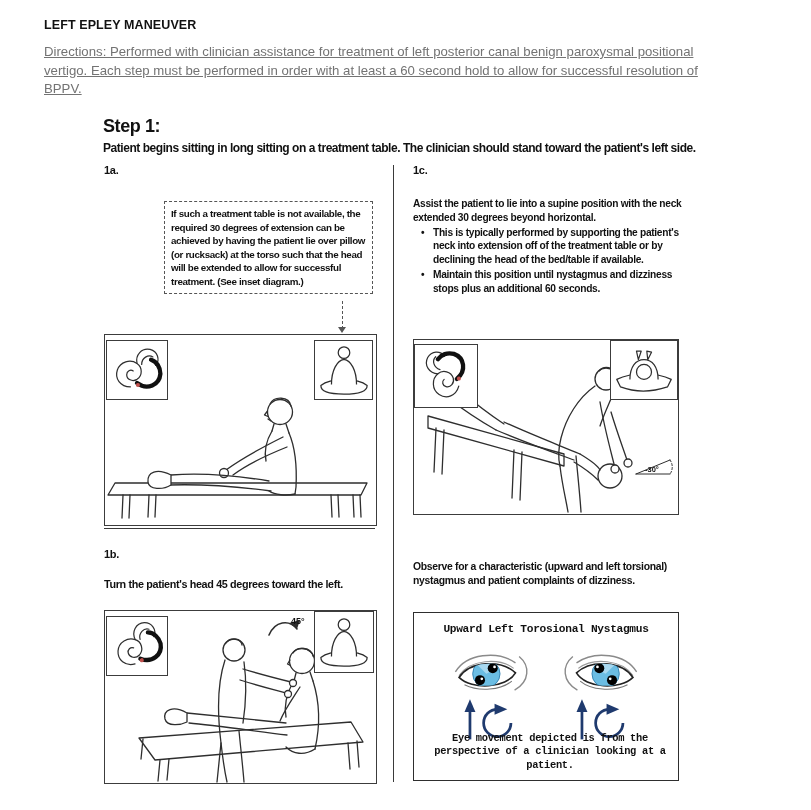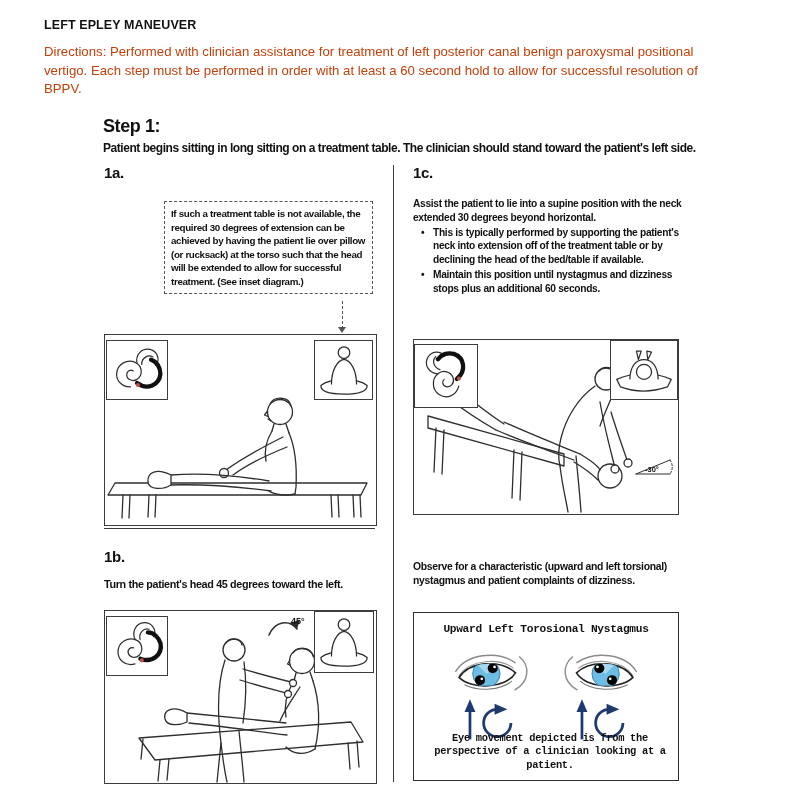--- a/index.html
+++ b/index.html
@@ -1,25 +1,25 @@
 <!DOCTYPE html>
 <html><head>
 <meta charset="utf-8">
 <style>
   html,body{margin:0;padding:0;background:#ffffff;}
   body{font-family:"Liberation Sans",sans-serif;color:#111;}
   .page{position:relative;width:811px;height:810px;background:#fff;overflow:hidden;margin-top:12px;}
 
   .doc-title{position:absolute;left:44px;top:6px;font-size:12.5px;font-weight:700;letter-spacing:.1px;}
-  .directions{position:absolute;left:44px;top:31px;width:684px;font-size:13.2px;line-height:18.5px;color:#c2410c;}
+  .directions{position:absolute;left:44px;top:31px;width:684px;font-size:13.2px;line-height:18.5px;color:#737373;text-decoration:underline;}
 
   .step-heading{position:absolute;left:103px;top:104px;font-size:18px;font-weight:700;letter-spacing:-.4px;}
   .step-desc{position:absolute;left:103px;top:129px;width:700px;font-size:12px;font-weight:700;letter-spacing:-.45px;}
 
-  .sec-label{position:absolute;font-size:15px;font-weight:700;letter-spacing:-.3px;}
+  .sec-label{position:absolute;font-size:11px;font-weight:700;letter-spacing:-.3px;}
   .lbl-1a{left:104px;top:152px;}
   .lbl-1c{left:413px;top:152px;}
   .lbl-1b{left:104px;top:536px;}
 
   .col-divider{position:absolute;left:393px;top:153px;width:0;height:617px;border-left:1.5px solid #3a3a3a;}
   .sec-separator{position:absolute;left:104px;top:516px;width:271px;border-top:1.5px solid #3a3a3a;}
 
   .note-box{position:absolute;left:164px;top:189px;width:196px;border:1.6px dashed #555;
     padding:5px 5px 4px 6px;font-size:9.8px;font-weight:700;line-height:13.6px;letter-spacing:-.35px;background:#fff;}
   .note-connector{position:absolute;left:342px;top:289px;height:28px;width:0;border-left:1.6px dashed #555;}

